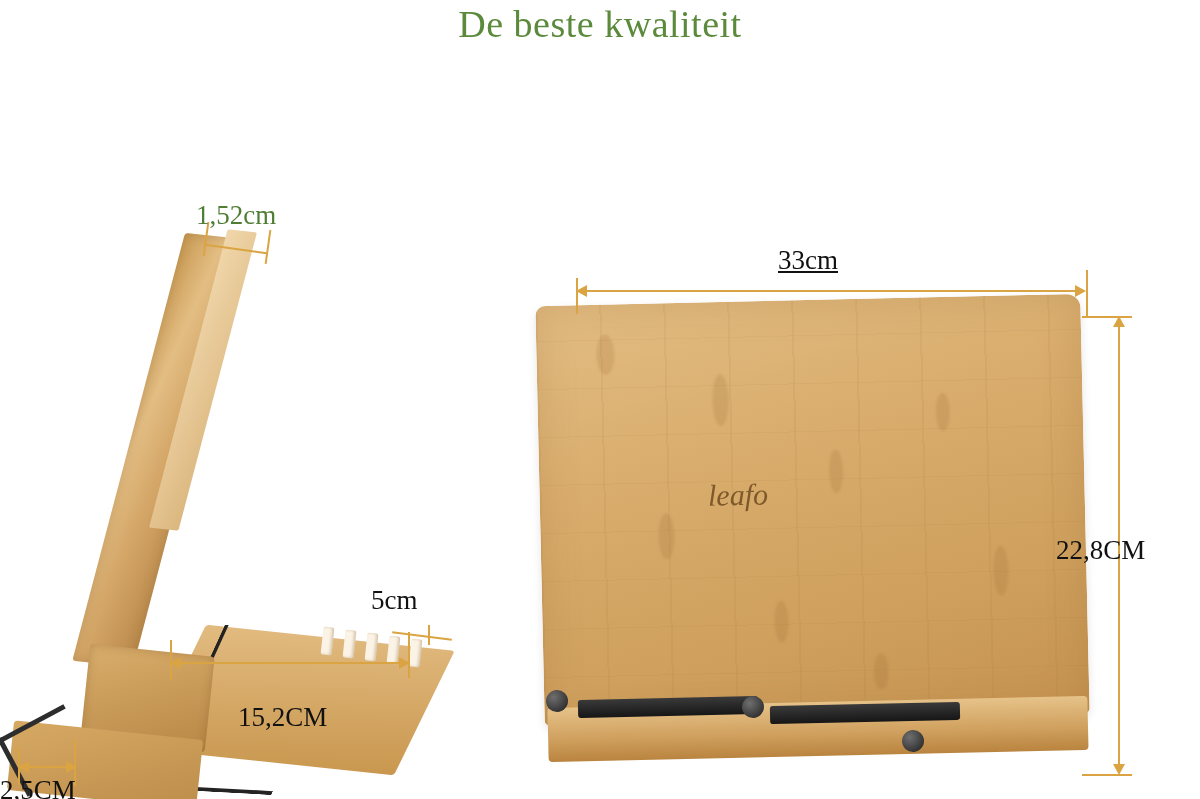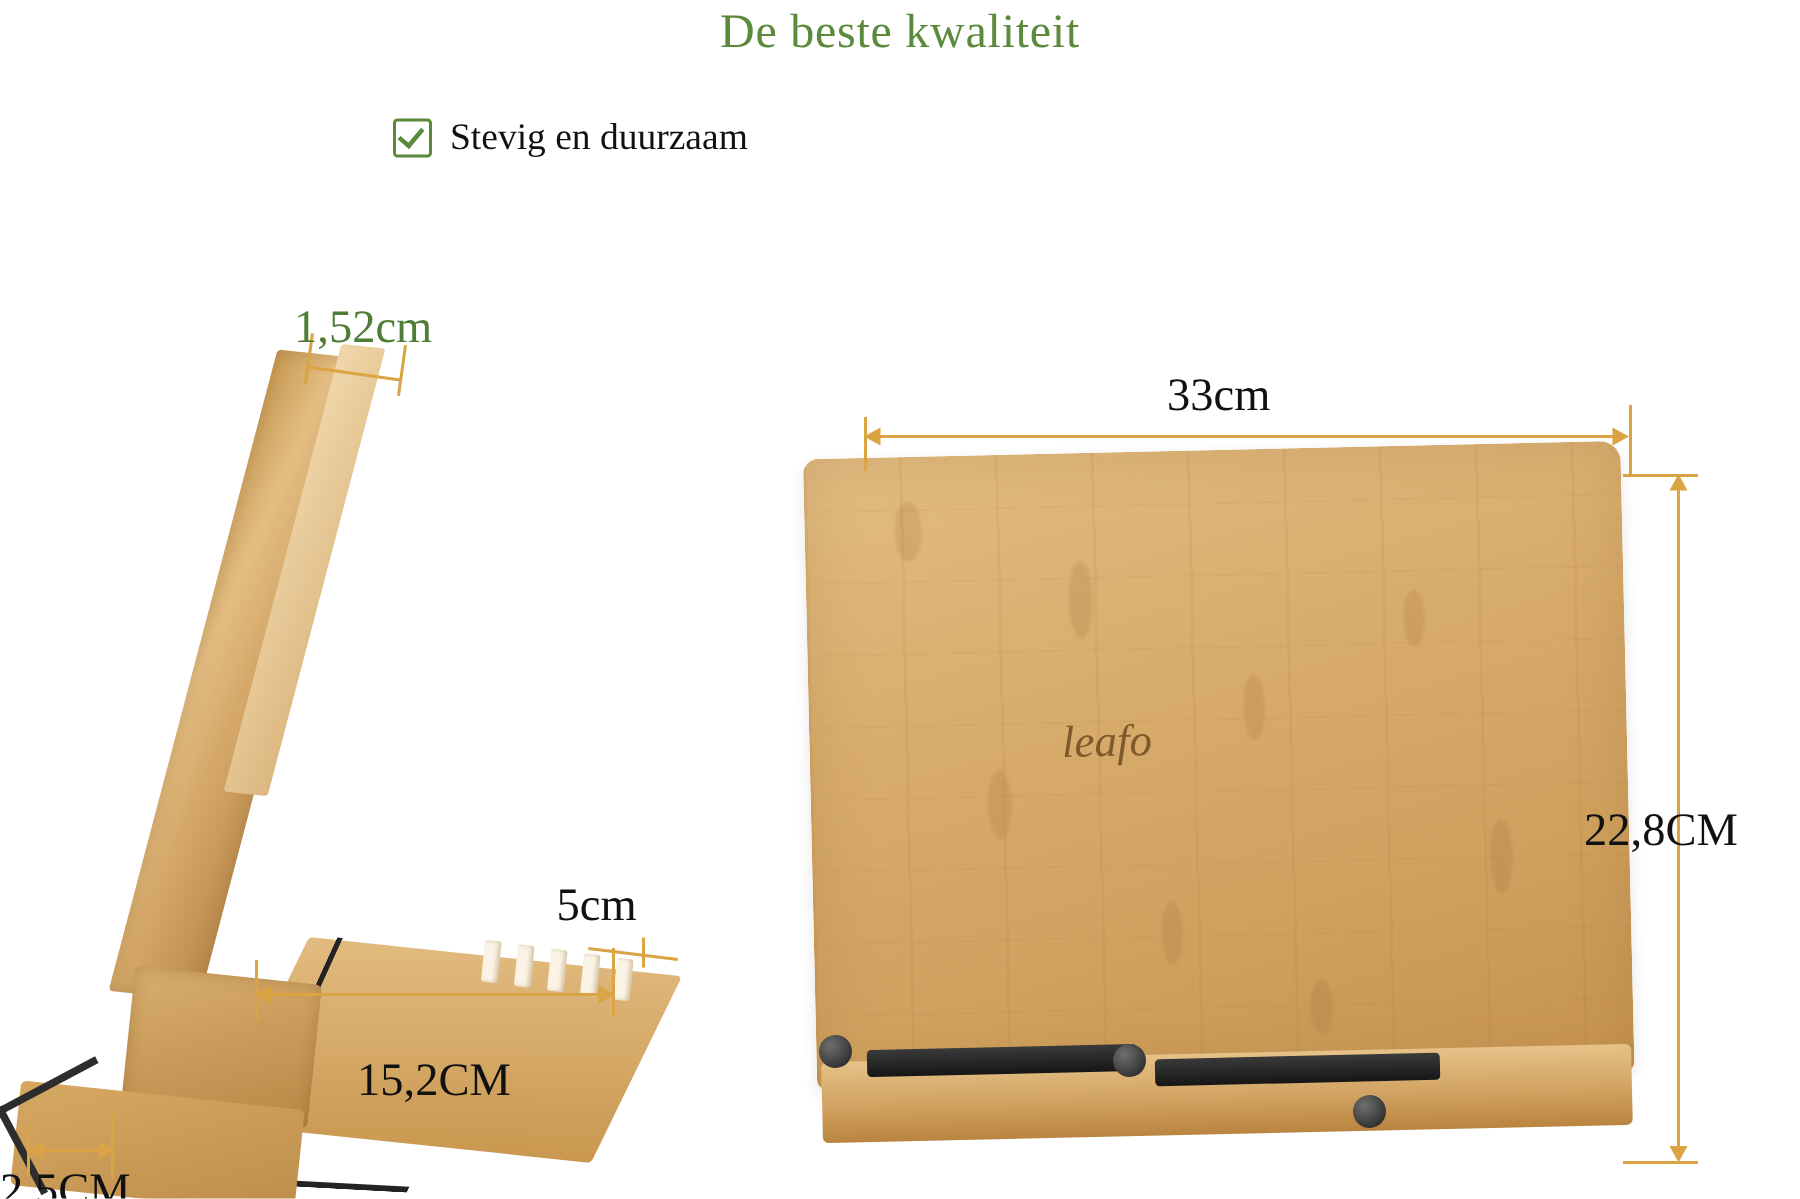--- a/index.html
+++ b/index.html
@@ -17,21 +17,21 @@
   }
 
   
   .title {
     position: absolute;
     top: 2px;
     left: 0;
     width: 1200px;
     text-align: center;
     font-family: "Liberation Serif", serif;
-    font-size: 32px;
+    font-size: 38px;
     color: #5b8a3c;
     letter-spacing: 0.5px;
   }
 
   .features {
     position: absolute;
     top: 78px;
     left: 0;
     width: 1200px;
     height: 40px;
@@ -240,36 +240,32 @@
     width: 0; height: 0;
   }
   .arrow-l { border-top: 6px solid transparent; border-bottom: 6px solid transparent; border-right: 11px solid #d9a441; }
   .arrow-r { border-top: 6px solid transparent; border-bottom: 6px solid transparent; border-left: 11px solid #d9a441; }
   .arrow-u { border-left: 6px solid transparent; border-right: 6px solid transparent; border-bottom: 11px solid #d9a441; }
   .arrow-d { border-left: 6px solid transparent; border-right: 6px solid transparent; border-top: 11px solid #d9a441; }
 
   .dim-label {
     position: absolute;
     font-family: "Liberation Serif", serif;
-    font-size: 31px;
+    font-size: 27px;
     color: #111111;
     white-space: nowrap;
   }
   .dim-label.green { color: #4f7d35; }
 </style>
 </head>
 <body>
 
 <div class="title">De beste kwaliteit</div>
 
 <div class="features">
-  <div class="feature f0">
-    <span class="checkbox"></span>
-    <span class="feature-label">Stevig en duurzaam</span>
-  </div>
 </div>
 
 <div class="product-area">
 
   <div class="left-view">
 
     <div class="side-board"></div>
     <div class="side-board-edge"></div>
     <div class="side-ratchet"></div>
 
@@ -329,21 +325,21 @@
     <div class="clip" style="left:300px; top:574px; width:190px;"></div>
     <div class="clip-knob" style="left:76px; top:560px;"></div>
     <div class="clip-knob" style="left:272px; top:566px;"></div>
     <div class="clip-knob" style="left:432px; top:600px;"></div>
 
     <div class="dim-line dim-h" style="left:116px; top:160px; width:490px;"></div>
     <div class="arrow arrow-l" style="left:106px; top:155px;"></div>
     <div class="arrow arrow-r" style="left:605px; top:155px;"></div>
     <div class="tick" style="left:106px; top:148px; width:2px; height:36px;"></div>
     <div class="tick" style="left:616px; top:140px; width:2px; height:48px;"></div>
-    <div class="dim-label" style="left:308px; top:115px;">33cm</div>
+    <div class="dim-label" style="left:308px; top:115px;text-decoration:underline;">33cm</div>
 
     <div class="dim-line dim-v" style="left:648px; top:196px; height:440px;"></div>
     <div class="arrow arrow-u" style="left:643px; top:186px;"></div>
     <div class="arrow arrow-d" style="left:643px; top:634px;"></div>
     <div class="tick" style="left:612px; top:186px; width:50px; height:2px;"></div>
     <div class="tick" style="left:612px; top:644px; width:50px; height:2px;"></div>
     <div class="dim-label" style="left:586px; top:405px;">22,8CM</div>
   </div>
 </div>
 

